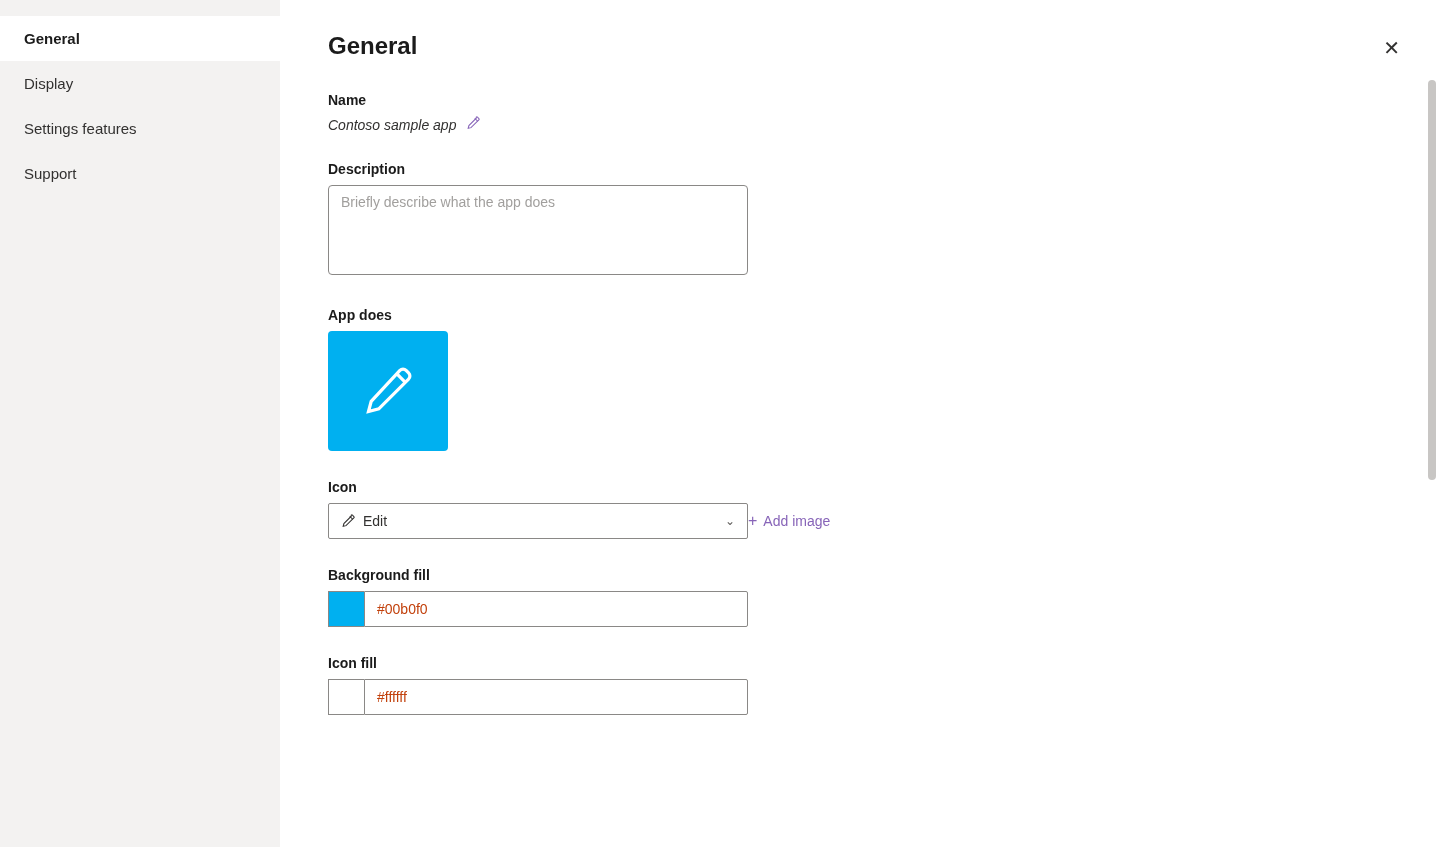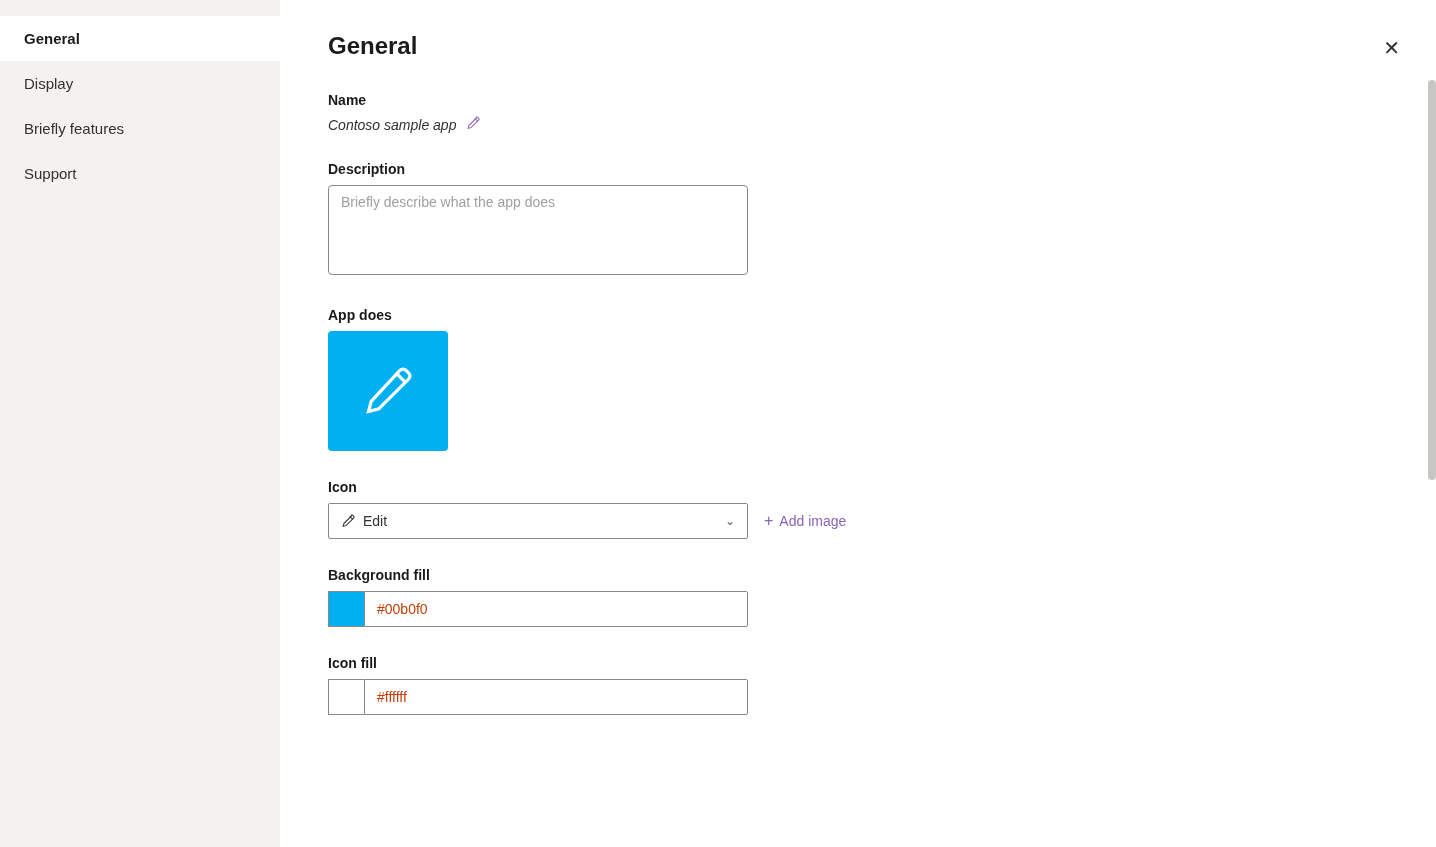--- a/index.html
+++ b/index.html
@@ -160,21 +160,20 @@
 
     .app-icon-preview svg {
       width: 52px;
       height: 52px;
     }
 
     
     .icon-row {
       display: flex;
       align-items: center;
-      gap: 16px;
     }
 
     .icon-select {
       width: 420px;
       height: 36px;
       border: 1px solid #8a8886;
       border-radius: 2px;
       background: #ffffff;
       display: flex;
       align-items: center;
@@ -241,21 +240,21 @@
 
 <aside class="sidebar">
   <ul class="sidebar-nav">
     <li class="active">
       <span>General</span>
     </li>
     <li>
       <span>Display</span>
     </li>
     <li>
-      <span>Briefly features</span>
+      <span>Settings features</span>
     </li>
     <li>
       <span>Support</span>
     </li>
   </ul>
 </aside>
 
 <main class="main-content">
 
   <div class="main-header">

